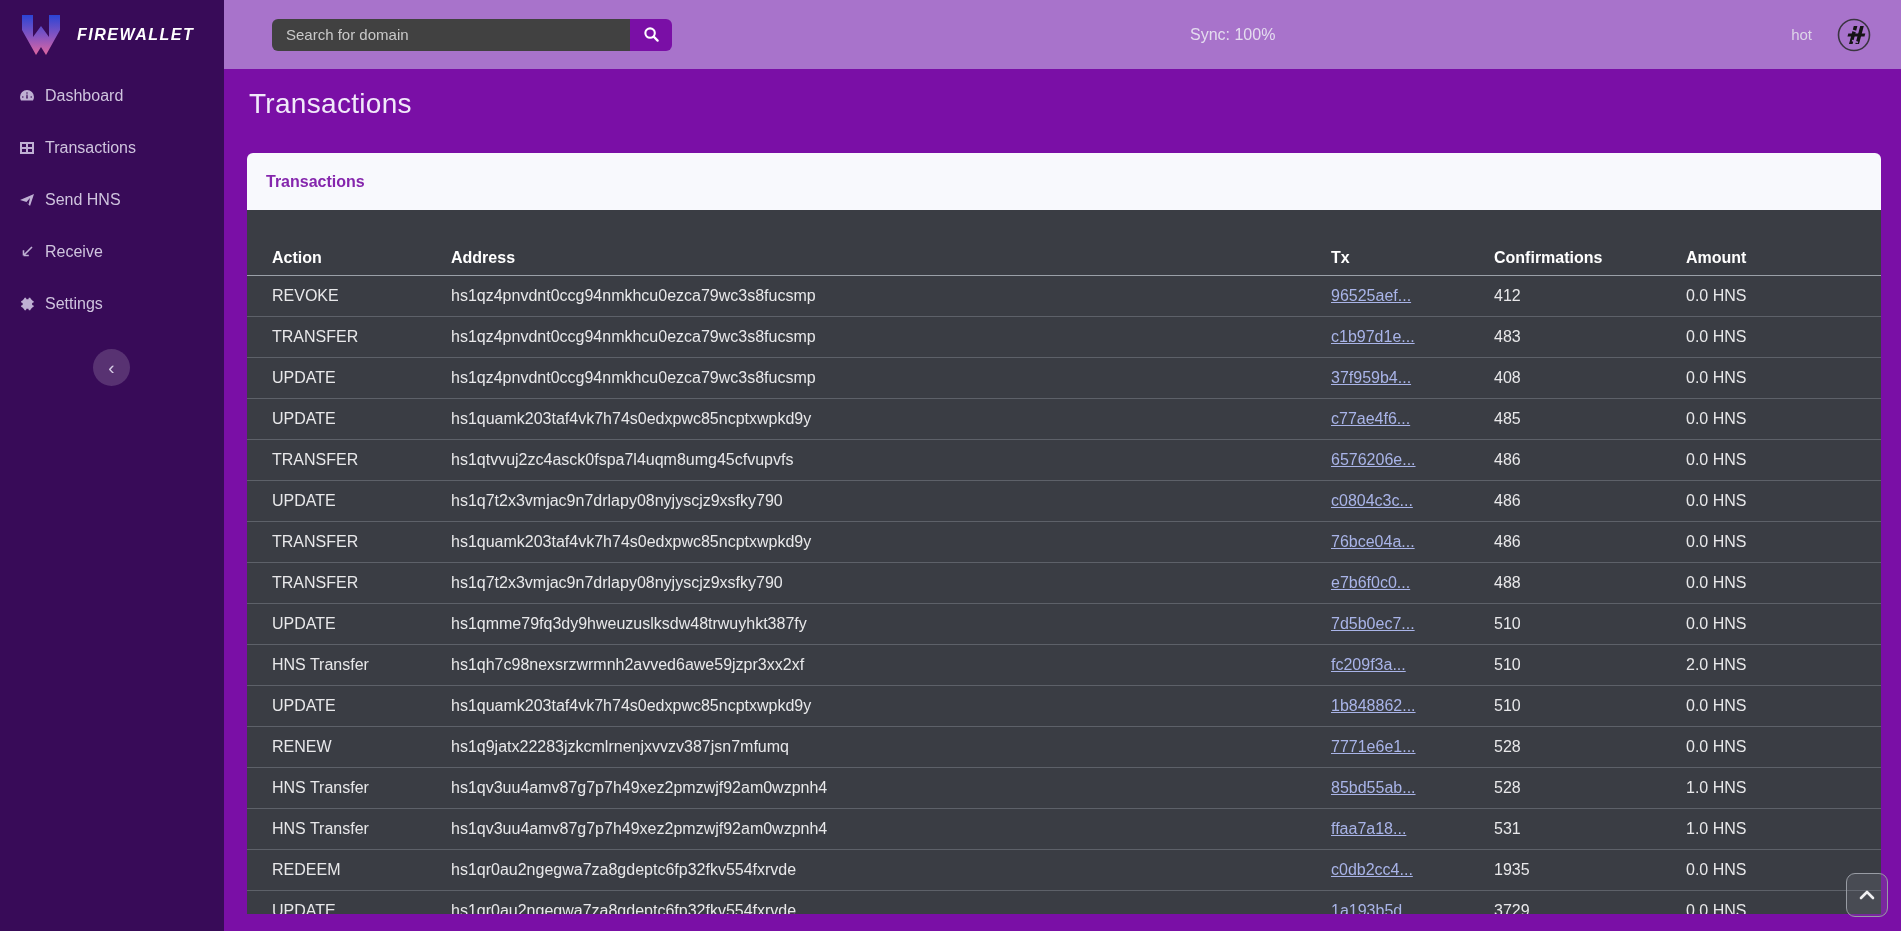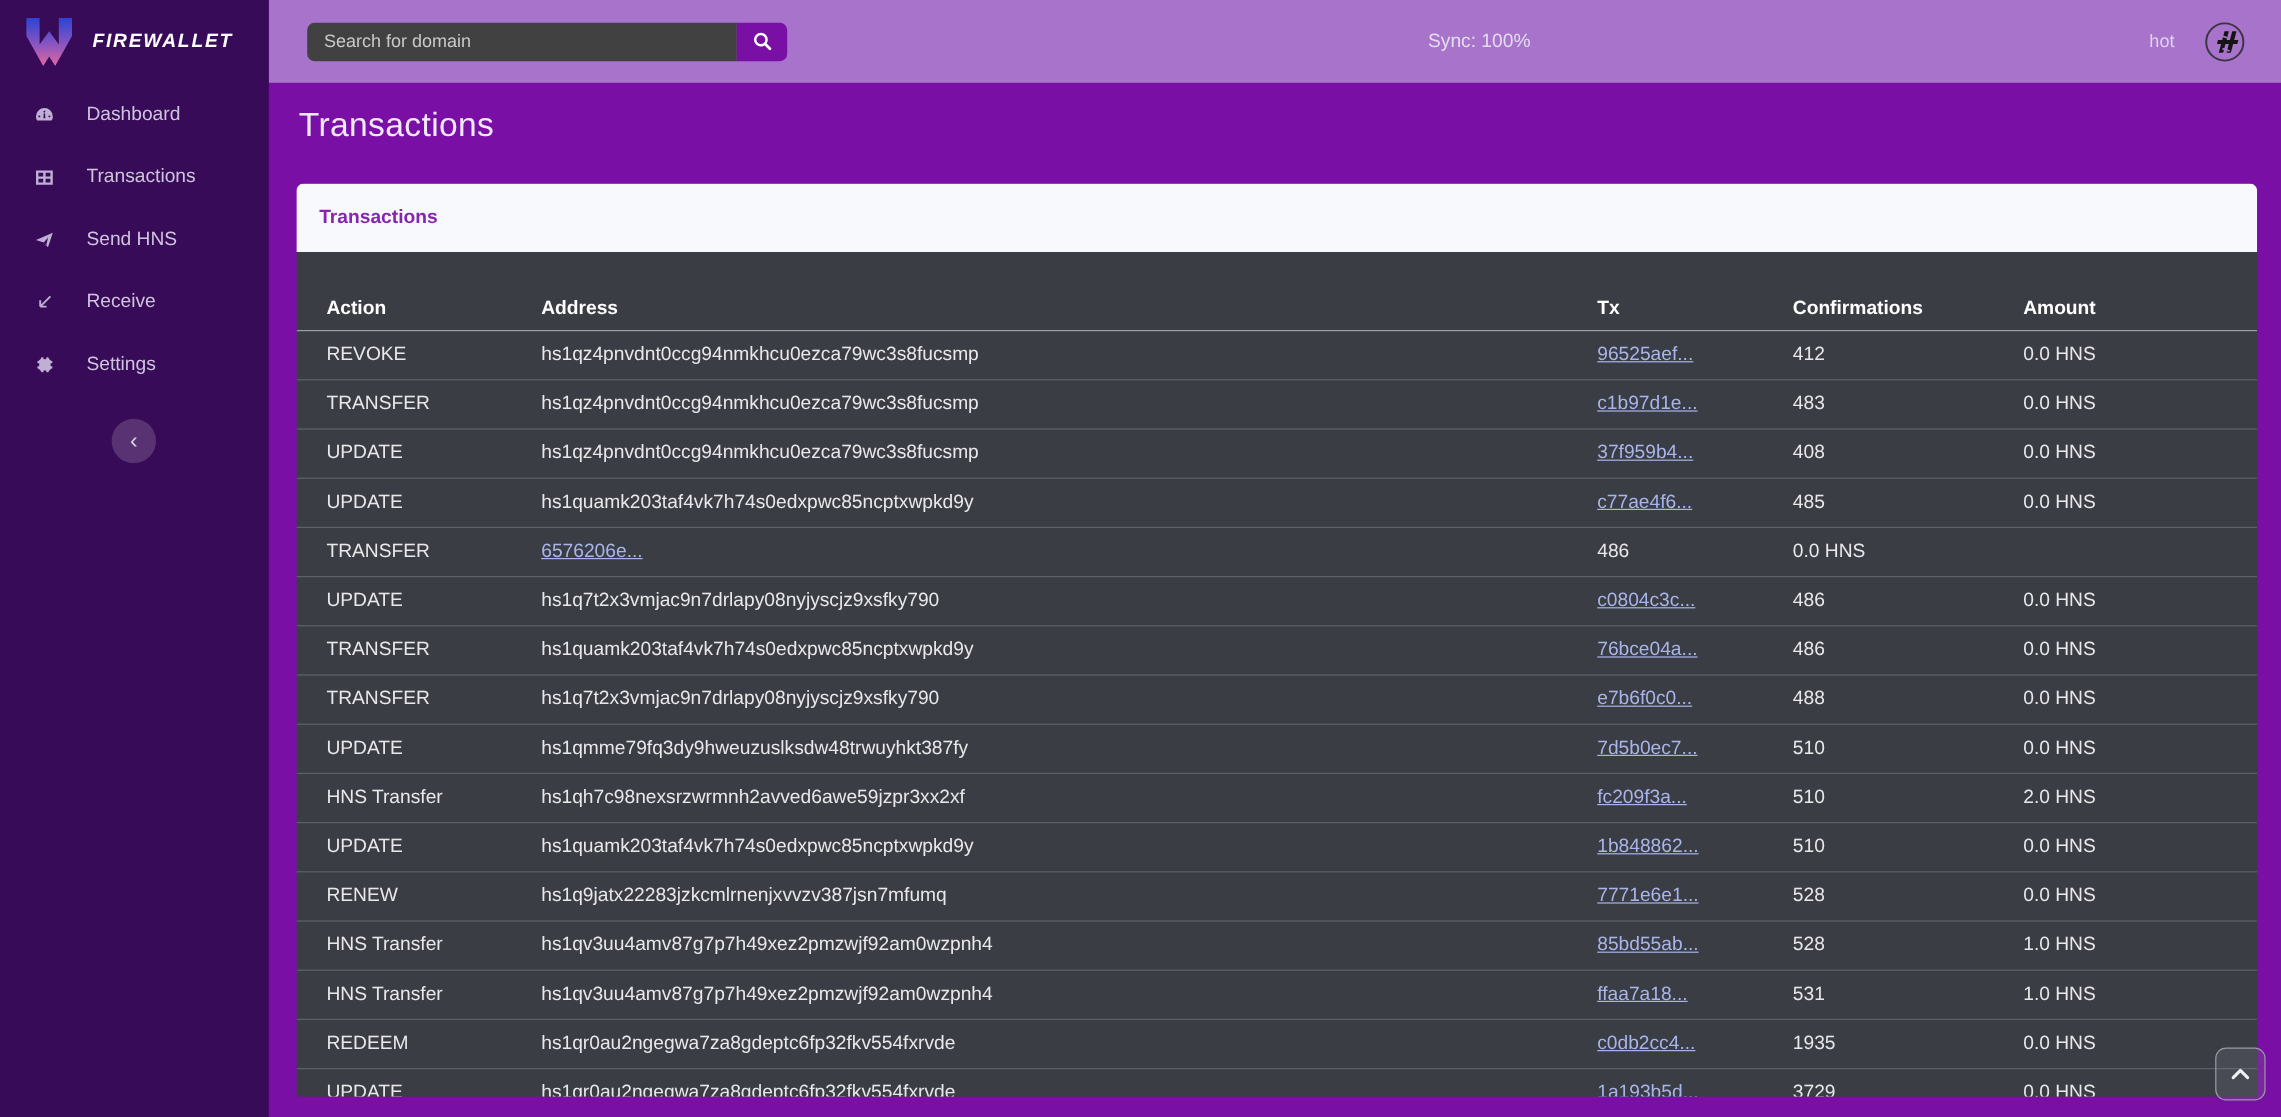--- a/index.html
+++ b/index.html
@@ -17,43 +17,43 @@
   }
   .logo-row {
     height: 69px; display: flex; align-items: center; padding-left: 20px;
   }
   .logo-mark { width: 42px; height: 46px; margin-right: 15px; }
   .brand-name {
     color: #ffffff; font-size: 16px; font-weight: 700; letter-spacing: 1.5px; font-style: italic;
   }
   .nav { padding-top: 15px; list-style: none; }
   .nav-item {
-    height: 24px; margin-bottom: 28px; padding-left: 28px;
+    height: 24px; margin-bottom: 28px; padding-left: 18px;
     display: flex; align-items: center; cursor: pointer;
-    color: #cfc4de; font-size: 16px; gap: 17px;
+    color: #cfc4de; font-size: 16px;
   }
   .nav-item .nav-icon {
     width: 17px; height: 17px; margin-right: 10px; flex: 0 0 17px;
     display: inline-flex; align-items: center; justify-content: center;
     color: #bfb0d3; font-size: 15px; line-height: 1;
   }
   .nav-icon svg { width: 16px; height: 16px; display: block; }
   .collapse-btn {
     position: absolute; left: 93px; top: 349px; width: 37px; height: 37px;
     border-radius: 50%; background: rgba(255,255,255,0.16); border: none;
     color: #d8cfe6; font-size: 19px; line-height: 1; cursor: pointer;
     display: flex; align-items: center; justify-content: center;
   }
 
   
   .topbar {
     position: absolute; left: 224px; top: 0; right: 0; height: 69px;
     background: #a873cb; display: flex; align-items: center; z-index: 2;
   }
-  .search-group { display: flex; margin-left: 32px; height: 32px; }
+  .search-group { display: flex; margin-left: 48px; height: 32px; }
   .search-input {
     width: 358px; height: 32px; background: #414141; border: none;
     border-radius: 6px 0 0 6px; padding: 0 14px; outline: none;
     color: #eee; font-size: 15px; font-family: inherit;
   }
   .search-input::placeholder { color: #c9c9c9; }
   .search-btn {
     width: 42px; height: 32px; background: #7a0fa6; border: none;
     border-radius: 0 6px 6px 0; cursor: pointer;
     display: flex; align-items: center; justify-content: center;
@@ -260,20 +260,21 @@
   <div class="trow">
     <div class="cell">UPDATE</div>
     <div class="cell">hs1quamk203taf4vk7h74s0edxpwc85ncptxwpkd9y</div>
     <div class="cell"><a class="tx-link" href="#">c77ae4f6...</a></div>
     <div class="cell">485</div>
     <div class="cell">0.0 HNS</div>
   </div>
 
   <div class="trow">
     <div class="cell">TRANSFER</div>
+    <div class="cell">hs1qtvvuj2zc4asck0fspa7l4uqm8umg45cfvupvfs</div>
     <div class="cell"><a class="tx-link" href="#">6576206e...</a></div>
     <div class="cell">486</div>
     <div class="cell">0.0 HNS</div>
   </div>
 
   <div class="trow">
     <div class="cell">UPDATE</div>
     <div class="cell">hs1q7t2x3vmjac9n7drlapy08nyjyscjz9xsfky790</div>
     <div class="cell"><a class="tx-link" href="#">c0804c3c...</a></div>
     <div class="cell">486</div>

